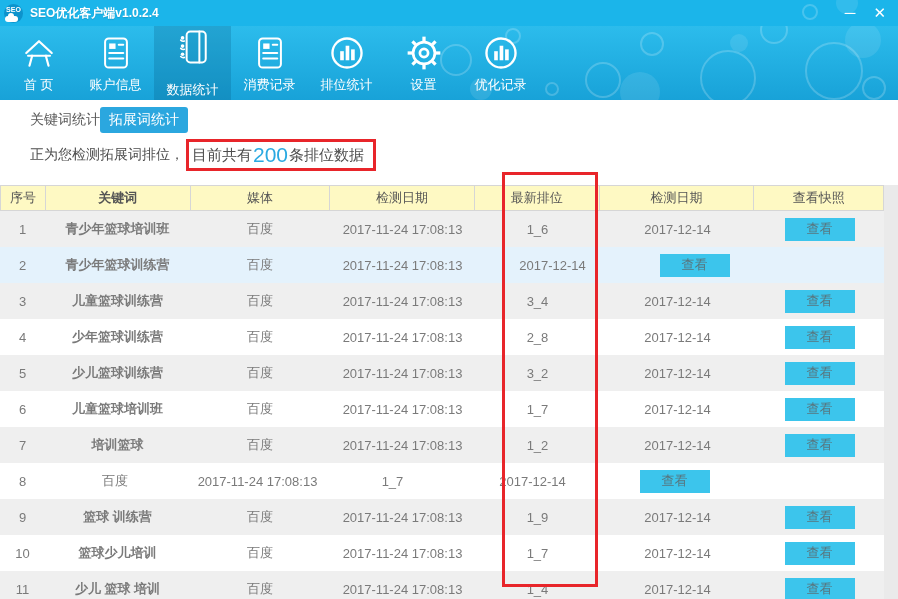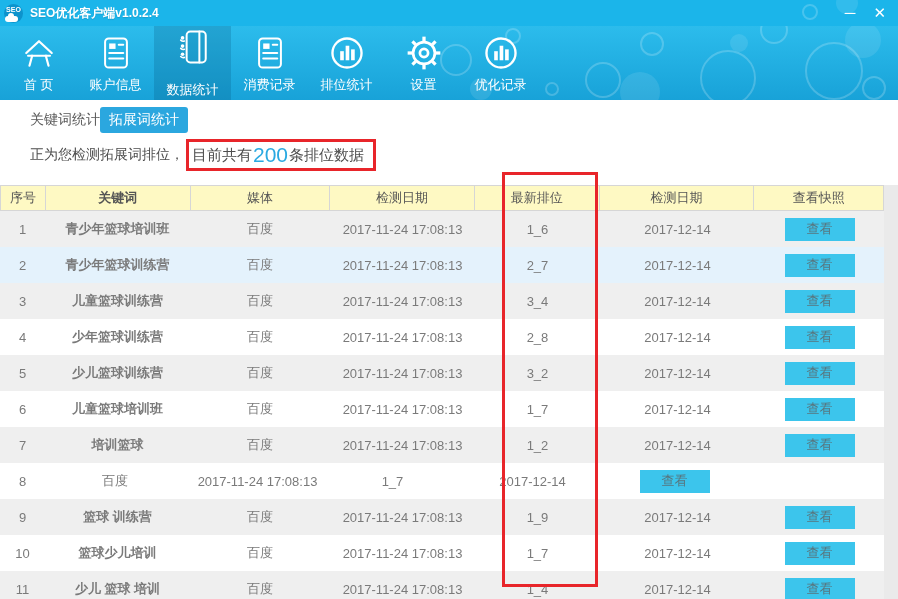--- a/index.html
+++ b/index.html
@@ -211,21 +211,20 @@
       <div class="td c5">2017-12-14</div>
       <div class="td c6">
         <button class="view-btn">查看</button>
       </div>
     </div>
         <div class="row selected">
       <div class="td c0">2</div>
       <div class="td c1">青少年篮球训练营</div>
       <div class="td c2">百度</div>
       <div class="td c3">2017-11-24 17:08:13</div>
-      <div class="td c4">2_7</div>
       <div class="td c5">2017-12-14</div>
       <div class="td c6">
         <button class="view-btn">查看</button>
       </div>
     </div>
         <div class="row">
       <div class="td c0">3</div>
       <div class="td c1">儿童篮球训练营</div>
       <div class="td c2">百度</div>
       <div class="td c3">2017-11-24 17:08:13</div>

